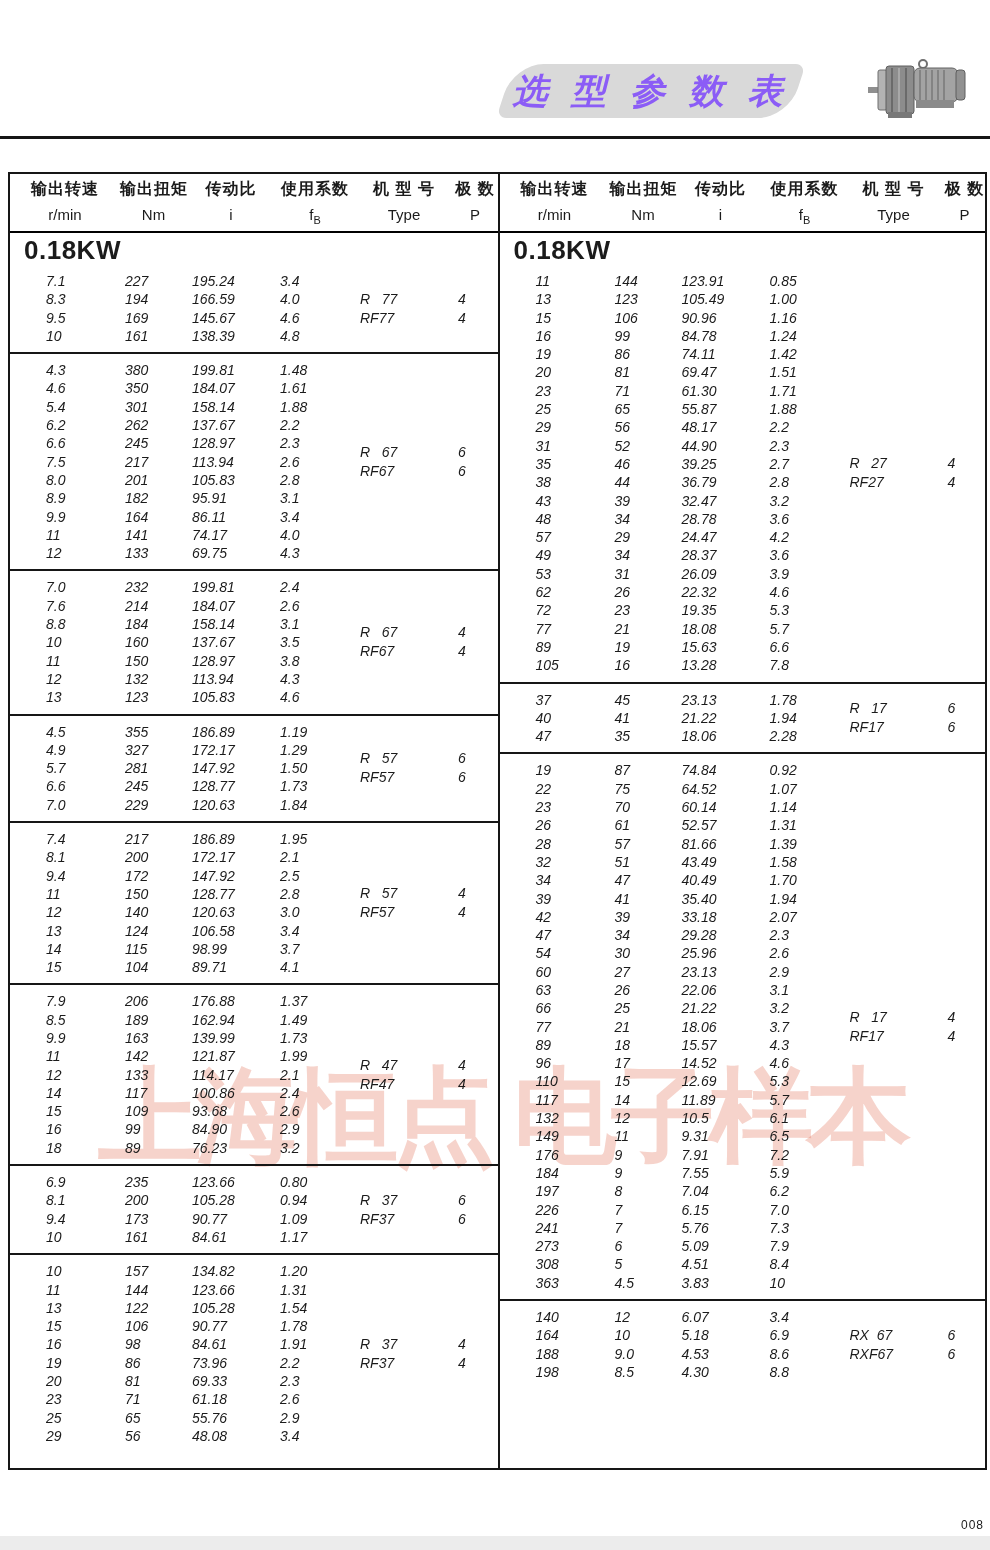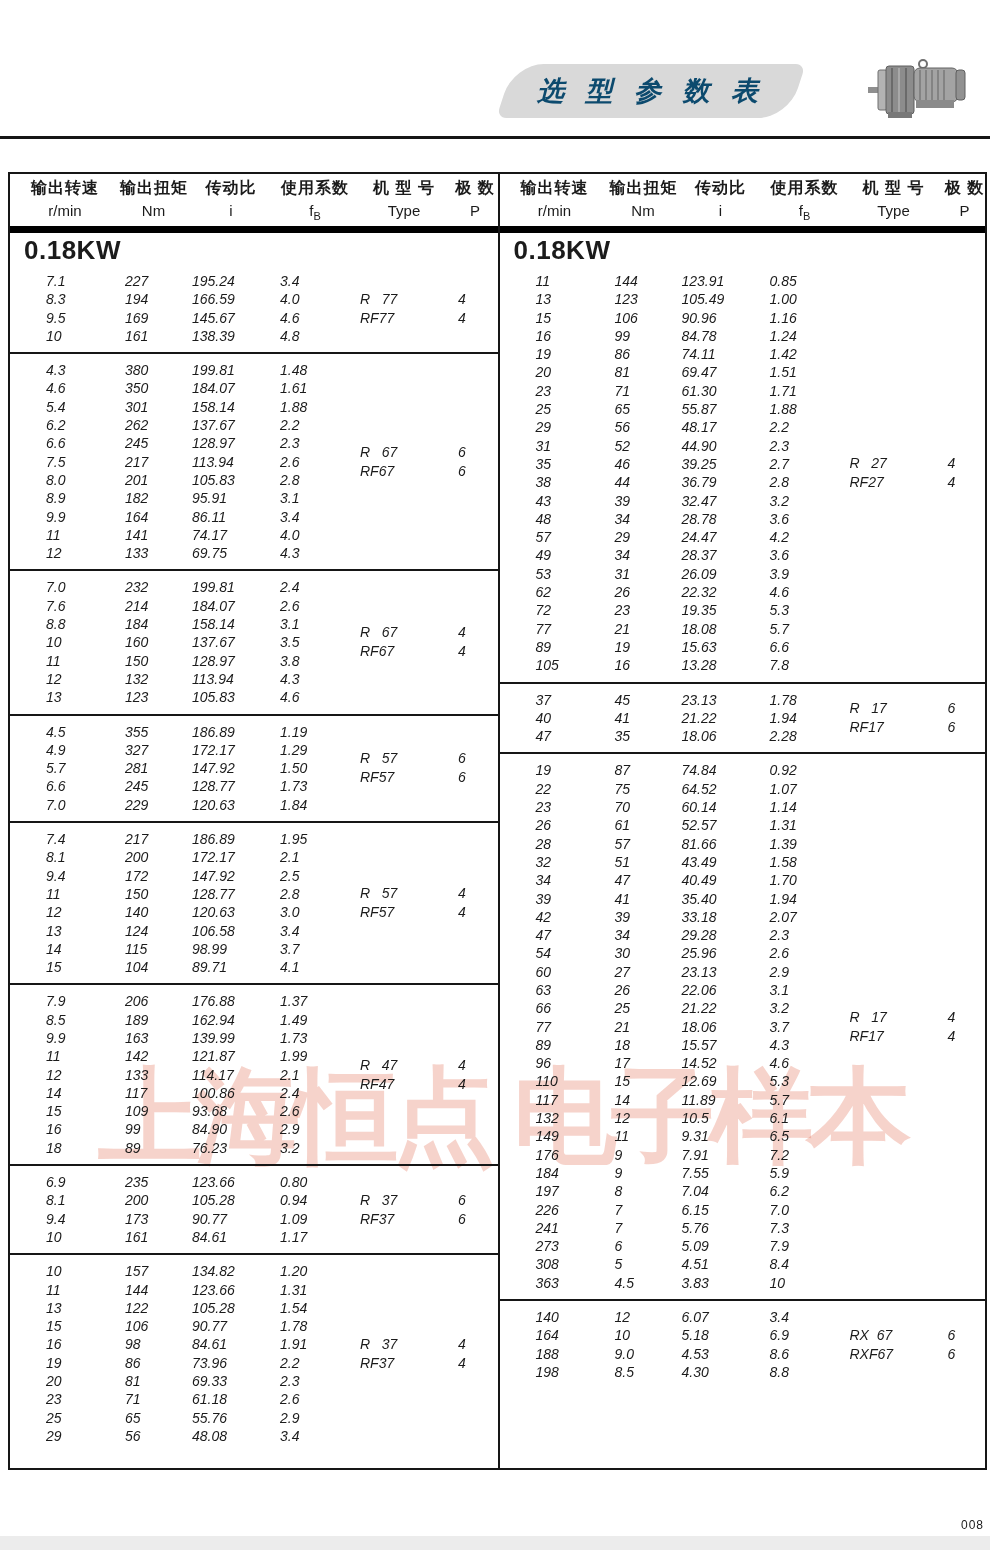--- a/index.html
+++ b/index.html
@@ -8,21 +8,21 @@
     font-family:"Liberation Sans", sans-serif; color:#1b1b1b; overflow:hidden;
   }
   
   .banner { position:absolute; left:505px; top:64px; width:292px; height:54px; z-index:1; }
   .banner-bg {
     position:absolute; inset:0; background:#d9d9d9;
     border-radius:30px 10px 30px 10px; transform:skewX(-18deg);
   }
   .banner-text {
     position:absolute; inset:0; display:flex; align-items:center; justify-content:center;
-    font-size:27px; font-weight:bold; font-style:italic; letter-spacing:7px; color:#0c4a6e;
+    font-size:35px; font-weight:bold; font-style:italic; letter-spacing:7px; color:#8b5cf6;
   }
   .motor { position:absolute; left:868px; top:56px; z-index:1; }
   .top-rule { position:absolute; left:0; top:136px; width:990px; height:3px; background:#161616; }
 
   
   .watermark {
     position:absolute; left:98px; top:1048px; z-index:0;
     font-size:104px; font-weight:bold; letter-spacing:-6px; white-space:nowrap;
     color:rgba(222,98,70,0.28); pointer-events:none;
   }
@@ -30,21 +30,21 @@
   
   .seltable {
     position:absolute; left:8px; top:172px; width:979px; height:1298px;
     border:2px solid #161616; box-sizing:border-box; display:flex; z-index:1;
     background:transparent;
   }
   .half { width:50%; box-sizing:border-box; display:flex; flex-direction:column; }
   .half-r { border-left:2px solid #161616; }
 
   .thead {
-    height:59px; border-bottom:7px solid #000000; box-sizing:border-box;
+    height:59px; border-bottom:2px solid #000000; box-sizing:border-box;
     display:flex; flex-direction:column; justify-content:space-evenly;
   }
   .th-row { display:grid; grid-template-columns:110px 67px 88px 80px 98px 44px; }
   .th-cn { font-size:16px; font-weight:bold; letter-spacing:1px; }
   .th-en { font-size:15px; }
   .hc { text-align:center; white-space:nowrap; }
   .hc sub { font-size:11px; }
 
   .power {
     height:32px; line-height:34px; padding-left:14px;

